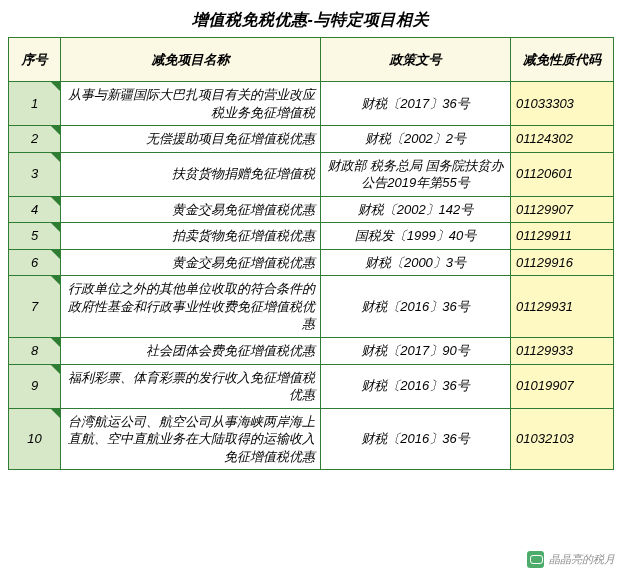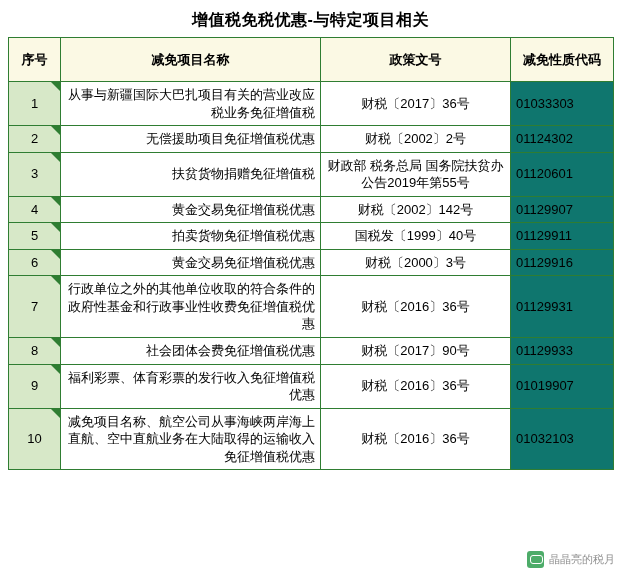--- a/index.html
+++ b/index.html
@@ -12,20 +12,21 @@
     background: #ffffff;
     font-family: "Liberation Sans", sans-serif;
     overflow: hidden;
   }
   .page {
     position: relative;
     width: 621px;
     height: 572px;
     box-sizing: border-box;
     padding: 6px 8px 0 8px;
+    font-style: italic;
   }
   .title-bar {
     text-align: center;
     font-size: 16px;
     font-weight: bold;
     color: #000;
     padding: 4px 0 6px 0;
     letter-spacing: 0.5px;
   }
   table.main {
@@ -72,21 +73,21 @@
   }
   td.name {
     background: #ffffff;
     text-align: right;
   }
   td.doc {
     background: #ffffff;
     text-align: center;
   }
   td.code {
-    background: #0f766e;
+    background: #fef9c3;
     text-align: left;
     font-size: 13px;
   }
   .watermark {
     position: absolute;
     right: 6px;
     bottom: 4px;
     display: flex;
     align-items: center;
     gap: 5px;
@@ -187,21 +188,21 @@
         <td class="code">01129933</td>
       </tr>
       <tr>
         <td class="seq"><span>9</span><span class="corner"></span></td>
         <td class="name">福利彩票、体育彩票的发行收入免征增值税优惠</td>
         <td class="doc">财税〔2016〕36号</td>
         <td class="code">01019907</td>
       </tr>
       <tr>
         <td class="seq"><span>10</span><span class="corner"></span></td>
-        <td class="name">减免项目名称、航空公司从事海峡两岸海上直航、空中直航业务在大陆取得的运输收入免征增值税优惠</td>
+        <td class="name">台湾航运公司、航空公司从事海峡两岸海上直航、空中直航业务在大陆取得的运输收入免征增值税优惠</td>
         <td class="doc">财税〔2016〕36号</td>
         <td class="code">01032103</td>
       </tr>
     </tbody>
   </table>
 
   <div class="watermark">
     <span class="wm-logo"></span>
     <span class="wm-text">晶晶亮的税月</span>
   </div>

